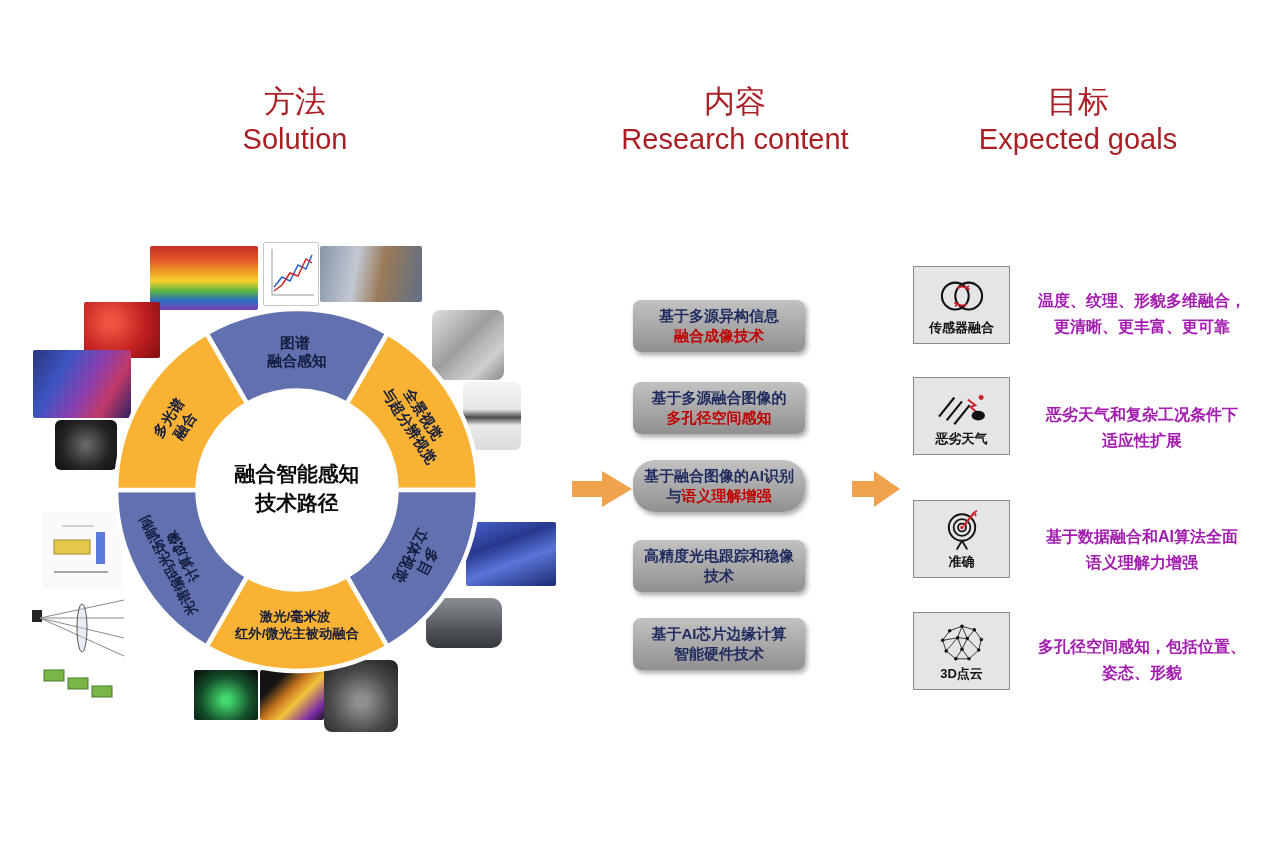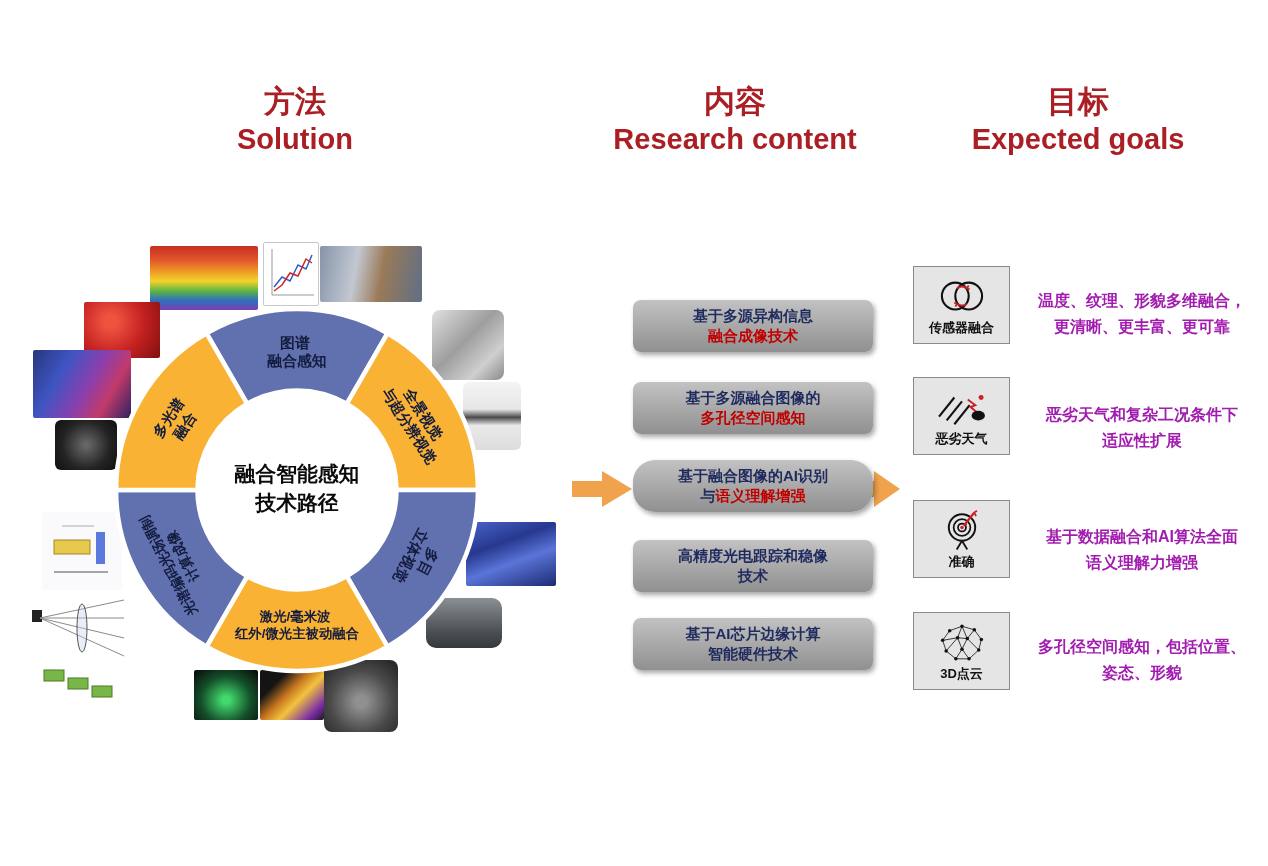--- a/index.html
+++ b/index.html
@@ -1,20 +1,20 @@
 <!DOCTYPE html>
 <html><head>
 <meta charset="utf-8">
 <style>
   html,body { margin:0; padding:0; background:#fff; }
   .page { position:relative; width:1268px; height:866px; background:#ffffff;
           font-family:"Liberation Sans", sans-serif; overflow:hidden; }
 
   
-  .col-header { position:absolute; text-align:center; color:#ab1f24; font-weight:bold; }
+  .col-header { position:absolute; text-align:center; color:#ab1f24; font-weight:normal; }
   .col-header .zh { font-size:31px; line-height:36px; }
   .col-header .en { font-size:29px; line-height:34px; margin-top:2px; }
   #hdr-solution { left:165px; top:84px; width:260px; }
   #hdr-content  { left:585px; top:84px; width:300px; }
   #hdr-goals    { left:928px; top:84px; width:300px; }
 
   
   .wheel { position:absolute; left:107px; top:300px; width:380px; height:380px; }
   .wheel path.seg { stroke:#ffffff; stroke-width:2.5; }
   .wheel text { fill:#131c3e; font-weight:bold; font-family:"Liberation Sans", sans-serif; }
@@ -50,21 +50,21 @@
   .t-gimbal { left:324px; top:660px; width:74px; height:72px; border-radius:8px;
     background:radial-gradient(circle at 50% 58%, #909090 10%, #4a4a4a 55%, #1f1f1f 100%); }
   .thumb svg { display:block; width:100%; height:100%; }
 
   
   .flow-arrow { position:absolute; }
   #arrow1 { left:572px; top:468px; }
   #arrow2 { left:852px; top:468px; }
 
   
-  .rbox { position:absolute; left:633px; width:240px; height:52px; border-radius:8px;
+  .rbox { position:absolute; left:633px; width:172px; height:52px; border-radius:8px;
     background:linear-gradient(180deg,#c2c2c2,#909090);
     box-shadow:2px 3px 5px rgba(0,0,0,.35);
     display:flex; flex-direction:column; align-items:center; justify-content:center;
     font-weight:bold; font-size:15px; line-height:1.35; color:#1f2a5e; text-align:center; }
   .rbox .red { color:#c00000; }
   #rb1 { top:300px; } #rb2 { top:382px; } #rb3 { top:460px;border-radius:22px; } #rb4 { top:540px; } #rb5 { top:618px; }
 
   
   .gbox { position:absolute; left:913px; width:97px; height:78px; background:#e5e5e5;
     border:1.5px solid #8a8a8a; box-sizing:border-box;

